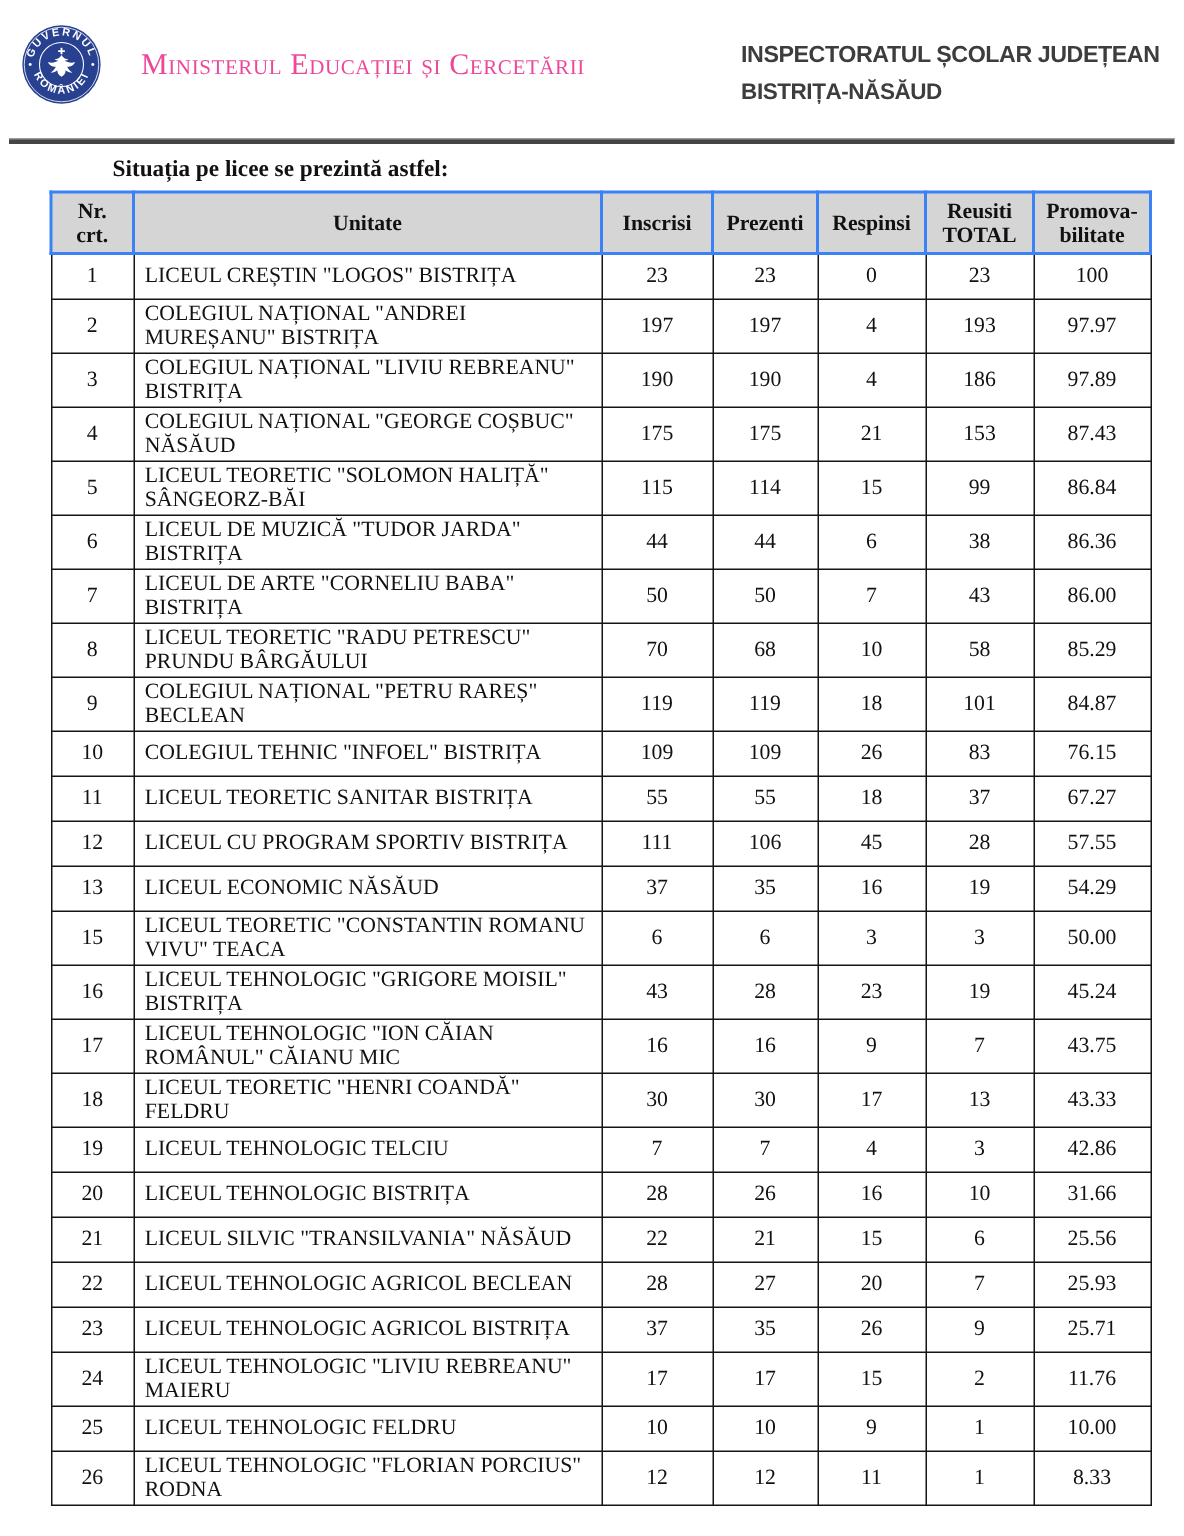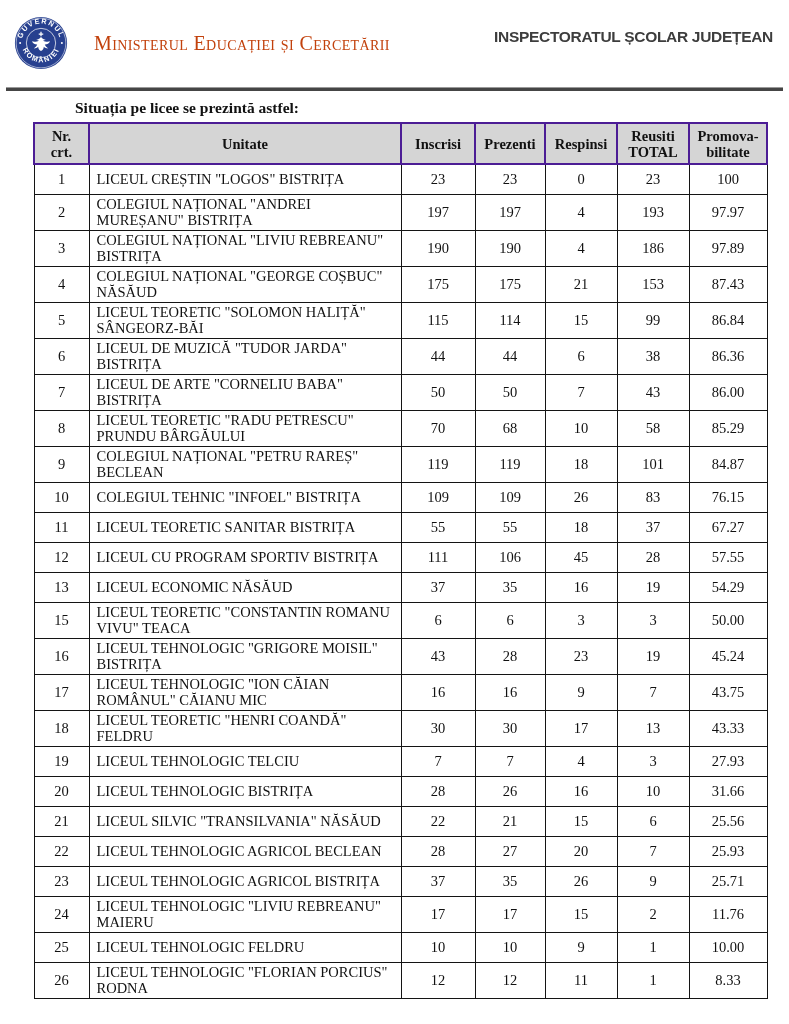--- a/index.html
+++ b/index.html
@@ -7,21 +7,21 @@
     width:789px;height:1024px;background:#ffffff;overflow:hidden;
     font-family:"Liberation Serif", serif;color:#111;position:relative;
   }
   
   .top-header{display:flex;align-items:flex-start;padding:16px 16px 0 14px;}
   .seal{width:54px;height:54px;flex:0 0 54px;}
   .ministry-name{
     margin-left:26px;margin-top:16px;
     font-family:"Liberation Serif", serif;
     font-variant:small-caps;font-size:20px;letter-spacing:0.4px;
-    color:#c2410c;white-space:nowrap;
+    color:#ec4899;white-space:nowrap;
   }
   .inspectorate{
     margin-left:auto;margin-top:9px;text-align:left;
     font-family:"Liberation Sans", sans-serif;font-weight:bold;
     color:#3d3d3d;letter-spacing:-0.3px;
   }
   .inspectorate .line1{font-size:15.5px;line-height:24px;}
   .inspectorate .line2{font-size:15px;line-height:26px;}
   .rule{height:3px;background:#454545;border-top:1px solid #9a9a9a;margin:17px 6px 0 6px;}
   
@@ -29,21 +29,21 @@
   
   table.results{
     border-collapse:collapse;table-layout:fixed;
     margin-left:33px;width:733px;
   }
   col.c-nr{width:55px;}  col.c-unit{width:312px;}
   col.c-in{width:74px;}  col.c-pr{width:70px;}
   col.c-re{width:72px;}  col.c-to{width:72px;}
   col.c-pm{width:78px;}
   .results th{
-    border:2px solid #4c1d95;background:#d5d5d5;
+    border:2px solid #3b82f6;background:#d5d5d5;
     font-size:14.5px;line-height:16px;font-weight:bold;
     white-space:pre-line;text-align:center;vertical-align:middle;
     height:37px;padding:1px 2px;
   }
   .results td{
     border:1.5px solid #141414;
     font-size:14.5px;line-height:15.5px;
     text-align:center;vertical-align:middle;
     height:25px;padding:2px 5px;
   }
@@ -75,20 +75,21 @@
       <g fill="#ffffff">
         <path d="M29.3 17.6 h1.4 v1.8 h1.8 v1.3 h-1.8 v1.8 h-1.4 v-1.8 h-1.8 v-1.3 h1.8 z"></path>
         <path d="M30 23 c-1 2-3 3.2-5.2 3.2 1 .8 2 1 3 .9 -2.8 1.8-5.8 1.9-7.8 1 .9 2.6 3.6 3.7 5.8 3.6 -.9 1.8-2 3-3.8 4.5 1.9 0 3.8-.9 4.9-1.9 0 1.9 1 3.7 3.1 4.7 2.1-1 3.1-2.8 3.1-4.7 1.1 1 3 1.9 4.9 1.9 -1.8-1.5-2.9-2.7-3.8-4.5 2.2 .1 4.9-1 5.8-3.6 -2 .9-5 .8-7.8-1 1 .1 2-.1 3-.9 -2.2 0-4.2-1.2-5.2-3.2 z"></path>
       </g>
     </svg>
 
     <div class="ministry-name">Ministerul Educației și Cercetării</div>
 
     <div class="inspectorate">
       <div class="line1">INSPECTORATUL ȘCOLAR JUDEȚEAN</div>
+      <div class="line2">BISTRIȚA-NĂSĂUD</div>
     </div>
   </div>
 
   <div class="rule"></div>
 
   <div class="intro">Situația pe licee se prezintă astfel:</div>
 
   <table class="results">
     <colgroup>
       <col class="c-nr">
@@ -267,21 +268,21 @@
           <td>13</td>
           <td>43.33</td>
         </tr>
         <tr>
           <td>19</td>
           <td class="unit">LICEUL TEHNOLOGIC TELCIU</td>
           <td>7</td>
           <td>7</td>
           <td>4</td>
           <td>3</td>
-          <td>27.93</td>
+          <td>42.86</td>
         </tr>
         <tr>
           <td>20</td>
           <td class="unit">LICEUL TEHNOLOGIC BISTRIȚA</td>
           <td>28</td>
           <td>26</td>
           <td>16</td>
           <td>10</td>
           <td>31.66</td>
         </tr>

